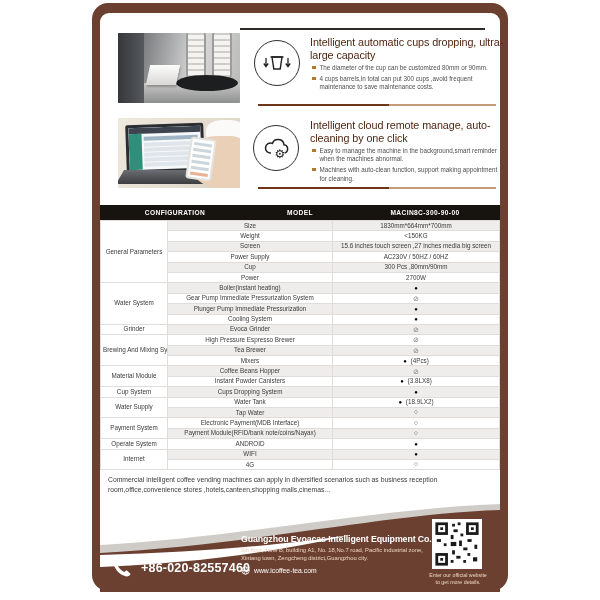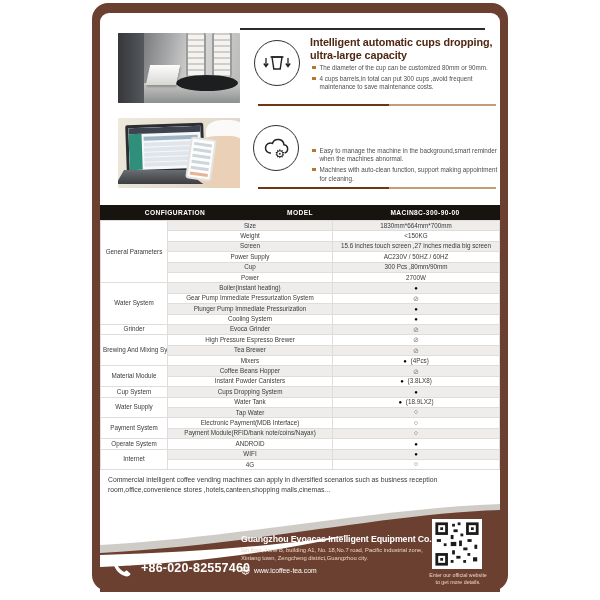--- a/index.html
+++ b/index.html
@@ -32,21 +32,21 @@
   .photo2 .hand{position:absolute;right:-8px;top:18px;width:58px;height:52px;background:#ead0b6;border-radius:45% 30% 20% 50%;}
   .photo2 .phone{position:absolute;right:26px;top:20px;width:22px;height:38px;background:#fdfdfc;border:2px solid #e4e2de;border-radius:3px;transform:rotate(8deg);overflow:hidden;}
   .photo2 .phone i{display:block;margin:3px 2px 0;height:3px;background:#cdd6dd;}
   .photo2 .phone i.o{background:#e8b296;}
   .photo2 .cuff{position:absolute;right:-6px;top:2px;width:40px;height:26px;background:#fbfaf8;border-radius:40%;}
 
   
   .feat-icon{position:absolute;width:44px;height:44px;border:1.6px solid #2f2f2f;border-radius:50%;
              display:flex;align-items:center;justify-content:center;background:#fff;}
   .fi1{left:154px;top:27px;} .fi2{left:153px;top:112px;}
-  .feat-title{position:absolute;left:210px;width:196px;font-size:10.8px;font-weight:bold;
+  .feat-title{position:absolute;left:210px;width:196px;font-size:10.8px;font-weight:normal;
               color:#4f2713;line-height:1.18;letter-spacing:-0.1px;}
   .ft1{top:23px;} .ft2{top:106px;}
   .bullets{position:absolute;left:212px;width:188px;display:flex;flex-direction:column;gap:3px;}
   .bl1{top:51px;} .bl2{top:134px;}
   .bullet{display:flex;gap:4px;font-size:6.3px;color:#4e4e4e;line-height:1.3;}
   .bullet .sq{flex:0 0 auto;width:3.5px;height:3.5px;background:#b5762f;margin-top:1.5px;}
   .divider{position:absolute;left:158px;width:238px;height:2px;
            background:linear-gradient(90deg,#6e3517 0 55%,#c59b78 55% 100%);}
   .dv1{top:91px;} .dv2{top:174px;}
 
@@ -144,20 +144,21 @@
           <i></i>
           <i class="o"></i>
         </div>
     </div>
     <div class="feat-icon fi2">
       <svg width="32" height="32" viewBox="0 0 32 32">
         <path d="M11,21 a5,5 0 1 1 1.4,-9.6 a6,6 0 0 1 11.6,1.4 a4.2,4.2 0 0 1 0.6,8.2" fill="none" stroke="#222" stroke-width="1.5"></path>
         <text x="14.5" y="26" font-size="12" fill="#1a1a1a" font-family="DejaVu Sans, sans-serif">⚙</text>
       </svg>
     </div>
+    <div class="feat-title ft2">Intelligent cloud remote manage, auto-cleaning by one click</div>
     <div class="bullets bl2">
       <div class="bullet">
           <span class="sq"></span>
         <span>Easy to manage the machine in the background,smart reminder when the machines abnormal.</span>
         </div>
       <div class="bullet">
           <span class="sq"></span>
         <span>Machines with auto-clean function, support making appointment for cleaning.</span>
         </div>
     </div>

